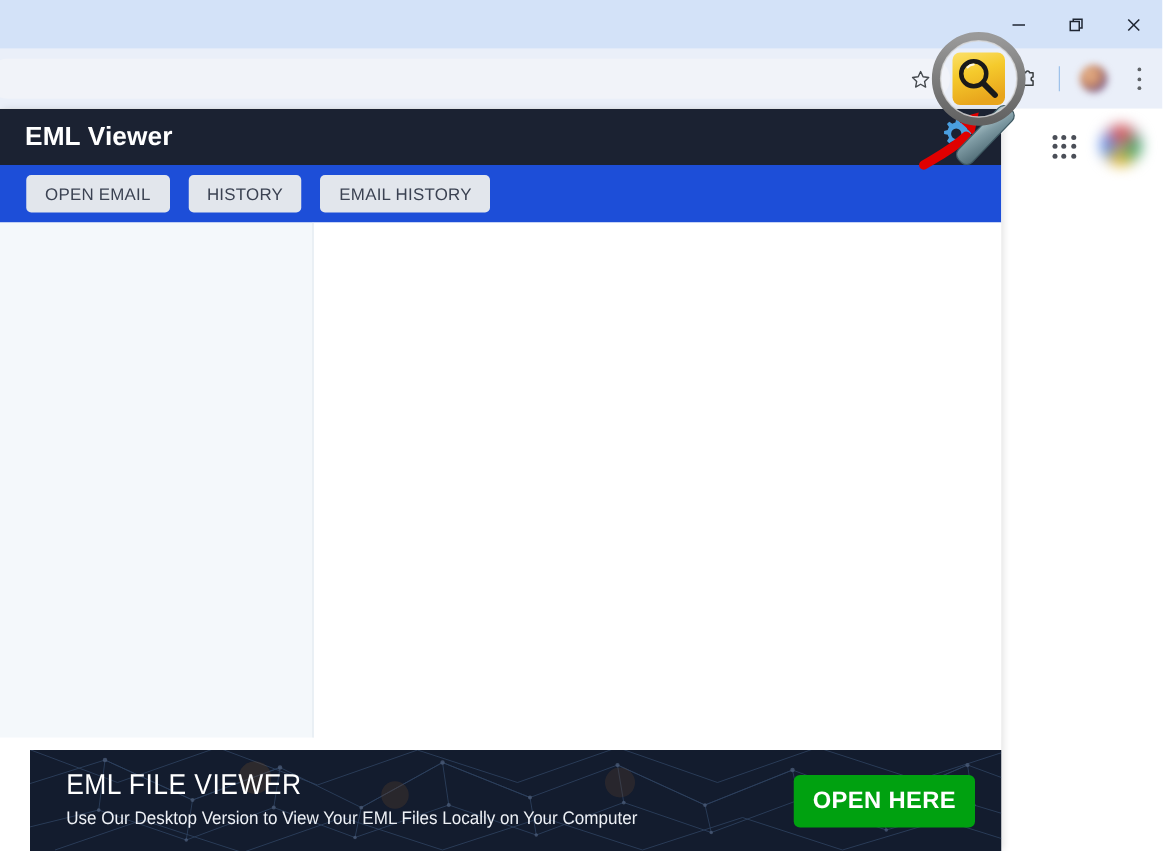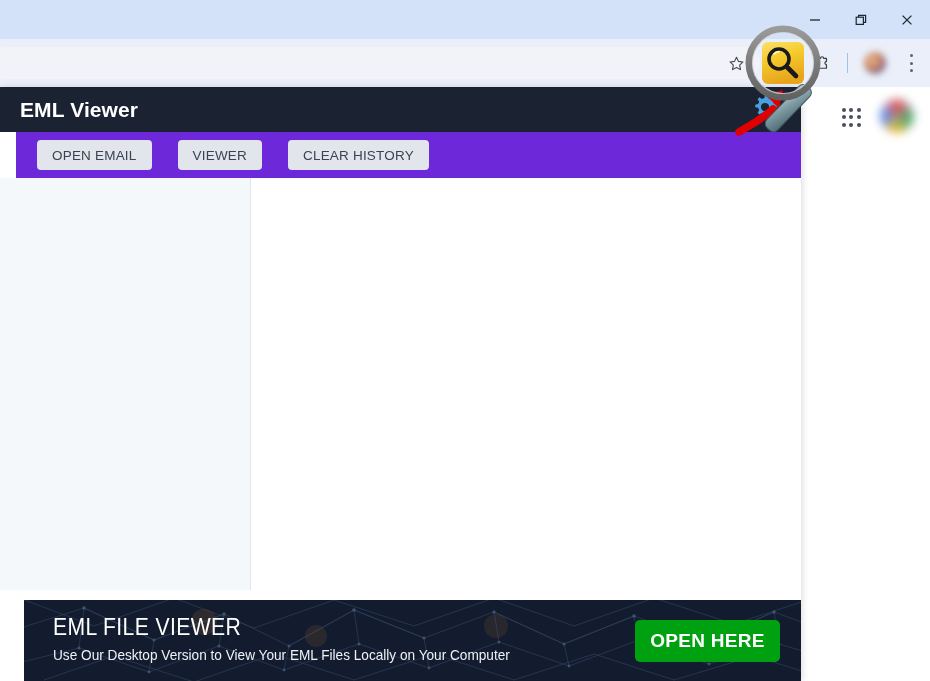--- a/index.html
+++ b/index.html
@@ -152,26 +152,26 @@
     letter-spacing: 0.1px;
   }
   .gear-icon {
     position: absolute;
     left: 750px; top: 92px;
     width: 30px; height: 30px;
   }
 
   .toolbar-row {
     position: absolute;
-    left: 16px; top: 45px;
+    left: 0; top: 45px;
     width: 801px; height: 46px;
-    background: #6d28d9;
+    background: #1d4ed8;
     display: flex;
     align-items: center;
-    gap: 26px;
+    gap: 15px;
     padding-left: 21px;
     box-sizing: border-box;
   }
   .app-btn {
     height: 30px;
     padding: 0 15px;
     background: #e2e6ec;
     border: none;
     border-radius: 4px;
     color: #3b4252;
@@ -337,22 +337,22 @@
   <div class="avatar-page"></div>
 
   <div class="popup">
 
     <div class="app-header">
       <div class="app-title">EML Viewer</div>
     </div>
 
     <div class="toolbar-row">
       <button class="app-btn">OPEN EMAIL</button>
-      <button class="app-btn">VIEWER</button>
-      <button class="app-btn">CLEAR HISTORY</button>
+      <button class="app-btn">HISTORY</button>
+      <button class="app-btn">EMAIL HISTORY</button>
     </div>
 
     <div class="body-area">
       <div class="sidebar-pane"></div>
       <div class="content-pane"></div>
     </div>
 
     <div class="promo-banner">
       <svg class="promo-net" viewBox="0 0 801 81" preserveAspectRatio="none">
         <g stroke="#4c6a94" stroke-width="0.7" fill="none" opacity="0.85">

